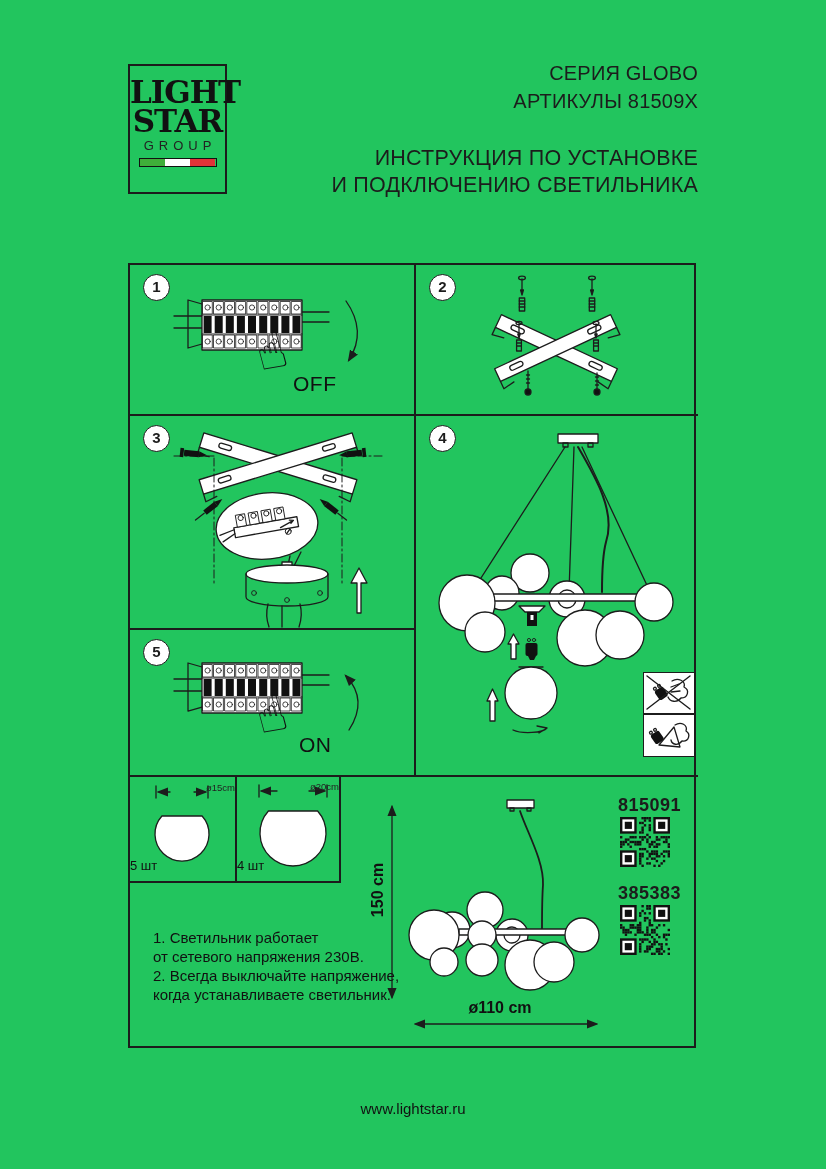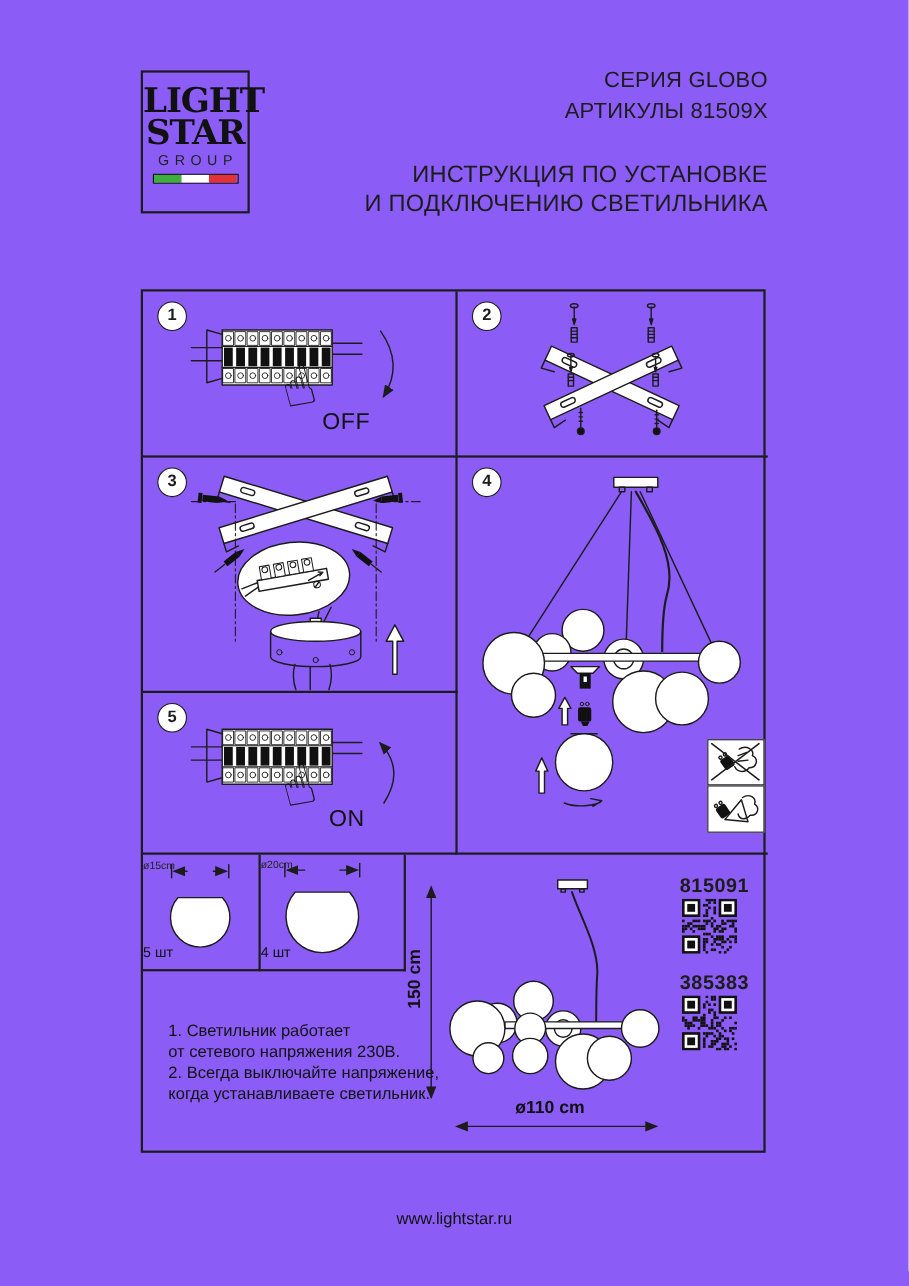--- a/index.html
+++ b/index.html
@@ -1,16 +1,16 @@
 <!DOCTYPE html>
 <html><head>
 <meta charset="utf-8">
 <style>
   html,body{margin:0;padding:0;background:#e8e8e8;}
-  .page{position:relative;width:826px;height:1169px;background:#8b5cf6;margin:0 auto;
+  .page{position:relative;width:826px;height:1169px;background:#22c55e;margin:0 auto;
         font-family:"Liberation Sans",sans-serif;color:#1c1c1c;overflow:hidden;}
   .abs{position:absolute;}
   
   .logo-box{left:128px;top:64px;width:99px;height:130px;border:2px solid #1c1c1c;
             box-sizing:border-box;text-align:center;}
   .logo-word{font-family:"DejaVu Serif",serif;font-weight:700;font-size:31px;line-height:29px;
              letter-spacing:-1px;color:#111;}
   .logo-group{font-size:13px;letter-spacing:5px;color:#222;margin-top:2px;text-indent:5px;}
   .logo-flag{width:78px;height:9px;margin:5px auto 0;border:1px solid #111;display:flex;box-sizing:border-box;}
   .logo-flag div{flex:1;height:100%;}
@@ -23,21 +23,21 @@
   .cell{position:absolute;box-sizing:border-box;}
   .bR{border-right:2px solid #1c1c1c;} .bB{border-bottom:2px solid #1c1c1c;}
   .badge{position:absolute;width:27px;height:27px;border:1.6px solid #1c1c1c;border-radius:50%;
          box-sizing:border-box;font-size:15px;font-weight:700;text-align:center;line-height:24px;background:#fff;}
   .steplabel{font-size:21px;letter-spacing:.5px;color:#111;}
   svg{display:block;}
   svg *{vector-effect:none;}
   .lineart{stroke:#1c1c1c;fill:none;stroke-width:1.3;stroke-linecap:round;stroke-linejoin:round;}
   .warnbox{position:absolute;border:1.5px solid #1c1c1c;background:#fff;box-sizing:border-box;}
   .dimtext{font-weight:700;font-size:16px;color:#111;}
-  .bulbdia{width:100%;text-align:left;font-size:9.5px;color:#222;}
+  .bulbdia{width:100%;text-align:right;font-size:9.5px;color:#222;}
   .bulbqty{width:100%;text-align:left;font-size:13px;color:#111;}
   .qrlabel{width:54px;text-align:center;font-weight:700;font-size:18px;letter-spacing:.5px;}
   .notes{font-size:15px;line-height:19px;color:#111;}
   .footer{left:0;width:100%;top:1100px;text-align:center;font-weight:400;font-size:15px;color:#111;}
 </style>
 </head>
 <body>
 
 <div class="page">
 
@@ -328,21 +328,21 @@
       <svg width="105" height="104" viewBox="0 0 105 104">
         <g class="lineart">
           <path d="M26,9 V21 M78,9 V21"></path>
           <path d="M40,15 H29" marker-end="url(#ah)"></path>
             <path d="M64,15 H75" marker-end="url(#ah)"></path>
           <path d="M31.9,39 A27,27 0 1 0 72.1,39 Z" fill="#fff"></path>
         </g>
       </svg>
       <div class="abs bulbqty" style="top:81px">5 шт</div>
     </div>
-    <div class="cell bR bB" style="left:107px;top:512px;width:132px;height:106px">
+    <div class="cell bR bB" style="left:107px;top:512px;width:104px;height:106px">
       <div class="abs bulbdia" style="top:4px">ø20cm</div>
       <svg width="110" height="104" viewBox="0 0 110 104">
         <g class="lineart">
           <path d="M22,8 V20 M90,8 V20"></path>
           <path d="M40,14 H25" marker-end="url(#ah)"></path>
             <path d="M72,14 H87" marker-end="url(#ah)"></path>
           <path d="M31.4,34 A33,33 0 1 0 80.6,34 Z" fill="#fff"></path>
         </g>
       </svg>
       <div class="abs bulbqty" style="top:81px">4 шт</div>

